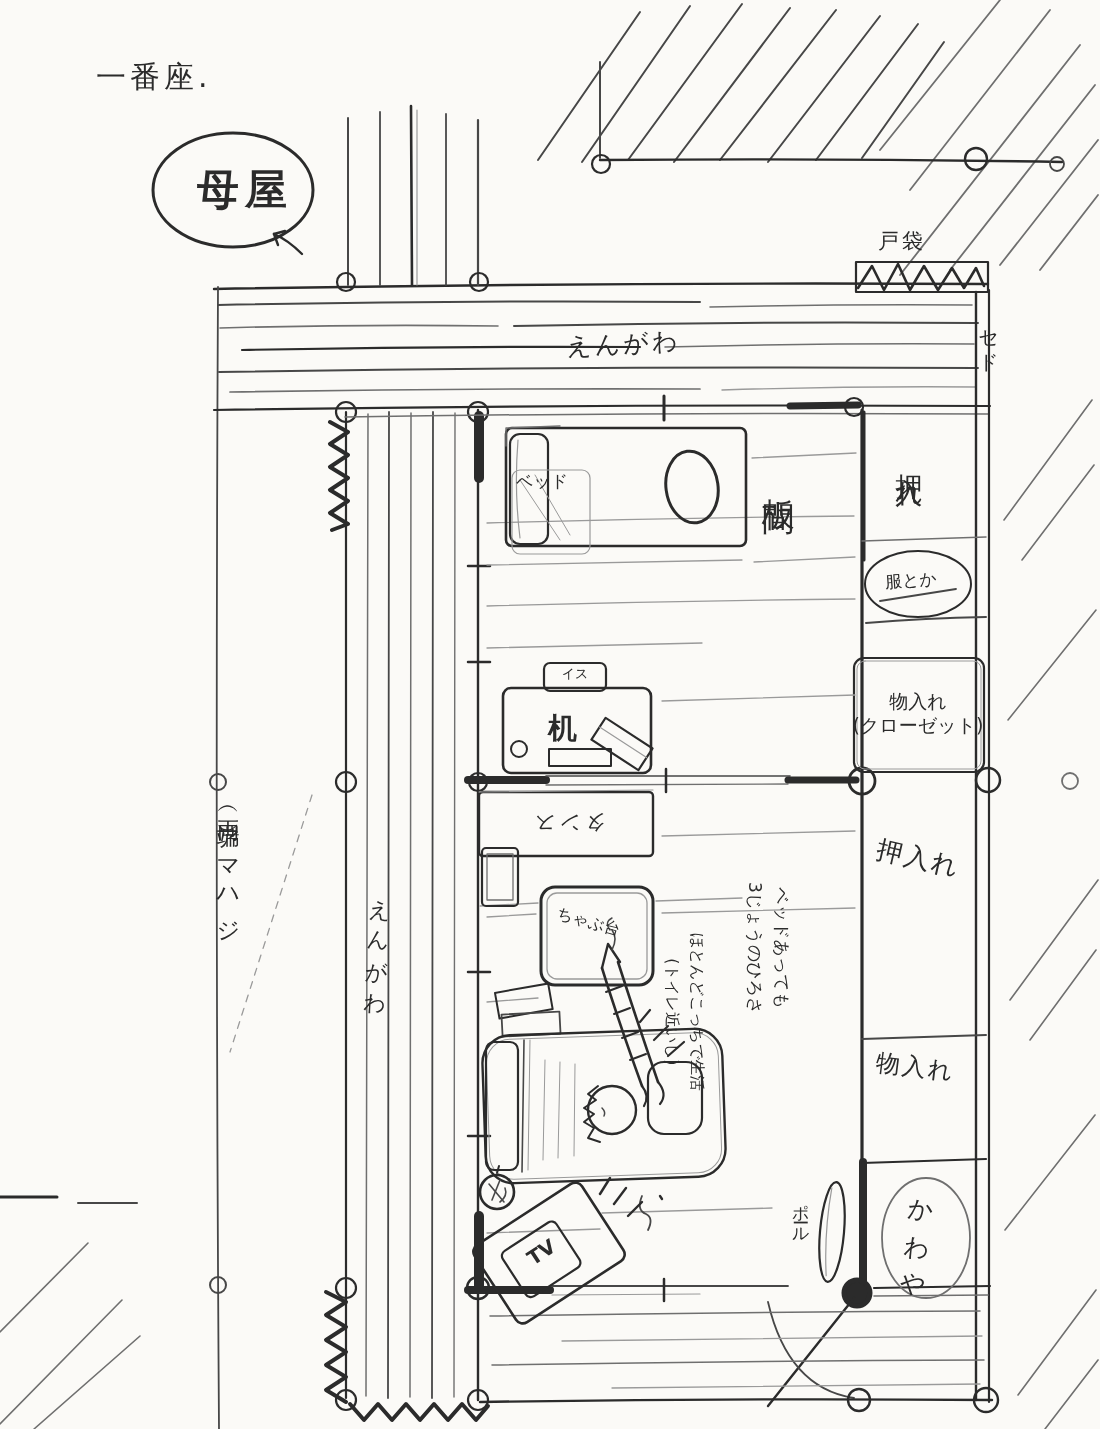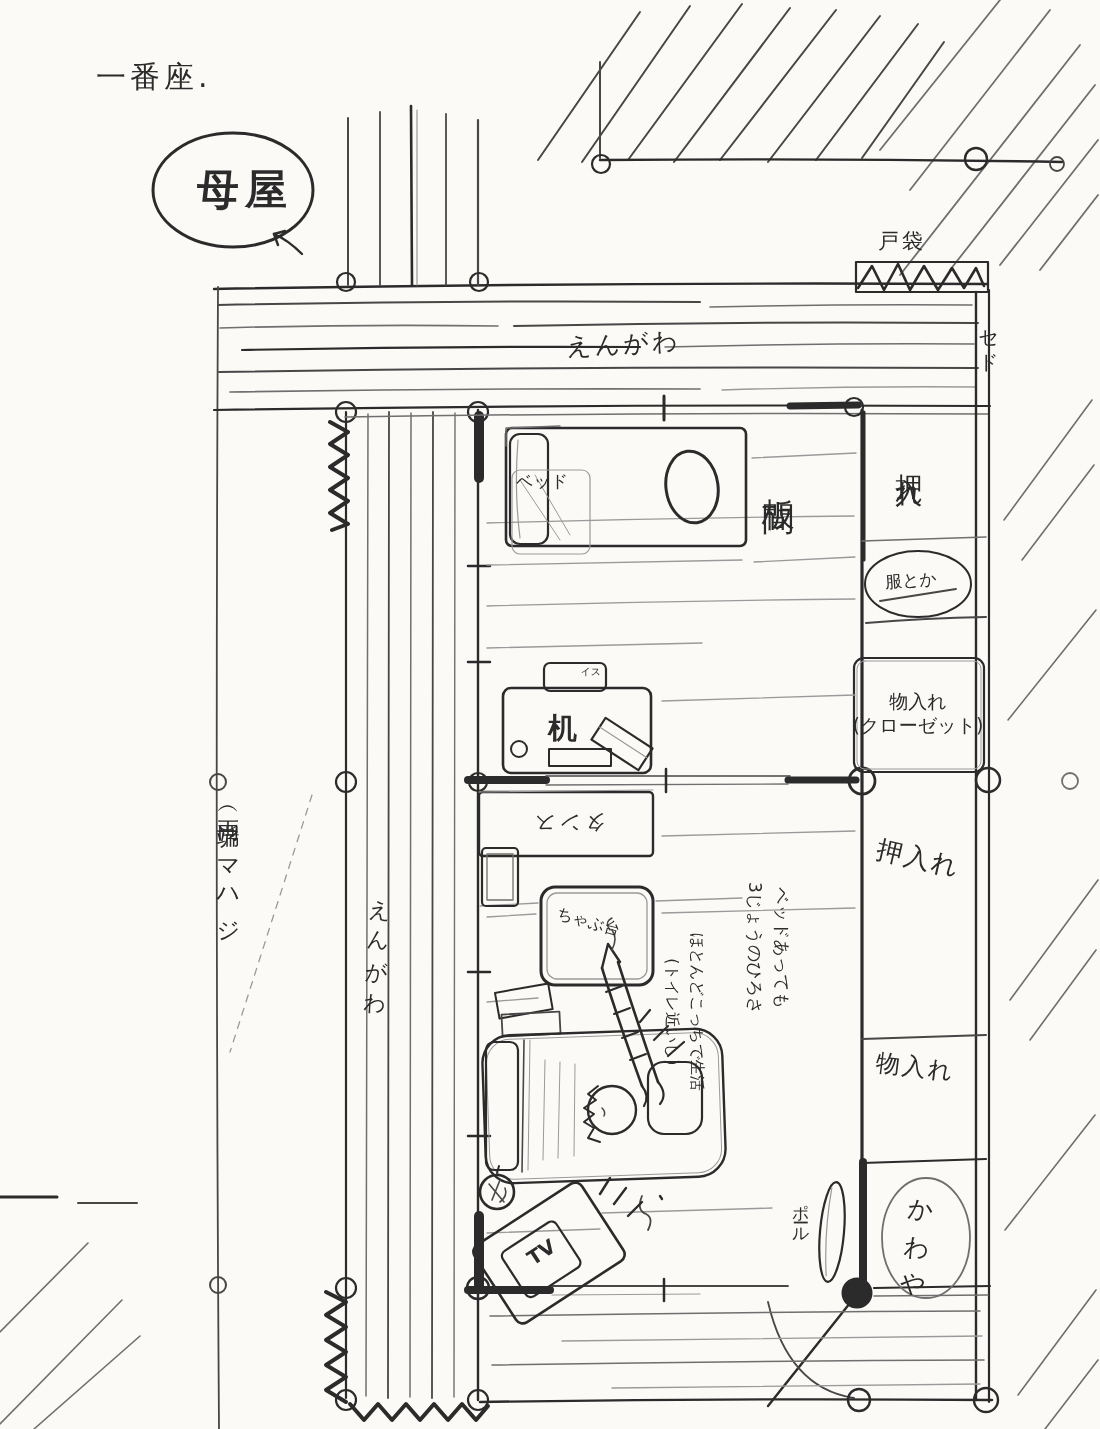--- a/index.html
+++ b/index.html
@@ -329,21 +329,21 @@
 
 <div class="label" style="left:885px;top:570px;font-size:17px;transform:rotate(-4deg);">服とか</div>
 
 <div class="label vert" style="left:758px;top:472px;font-size:33px;letter-spacing:6px;">板間</div>
 
 <div class="label" style="left:516px;top:430px;font-size:17px;margin-top:41px;">ベッド</div>
 
 <div class="label preline" style="left:852px;top:690px;width:132px;font-size:19px;">物入れ
 (クローゼット)</div>
 
-<div class="label" style="left:549px;top:666px;width:52px;text-align:right;font-size:10px;">イス</div>
+<div class="label" style="left:549px;top:666px;width:52px;text-align:center;font-size:13px;">イス</div>
 
 <div class="label" style="left:548px;top:710px;font-size:29px;font-weight:bold;">机</div>
 
 <div class="label" style="left:498px;top:810px;width:140px;text-align:center;font-size:21px;letter-spacing:4px;transform:rotate(180deg);">タンス</div>
 
 <div class="label" style="left:556px;top:912px;font-size:16px;transform:rotate(16deg);">ちゃぶ台</div>
 
 <div class="label preline" style="left:673px;top:921px;width:190px;font-size:17px;line-height:1.6;transform:rotate(90deg);">ベッドあっても
 3じょうのひろさ</div>
 

